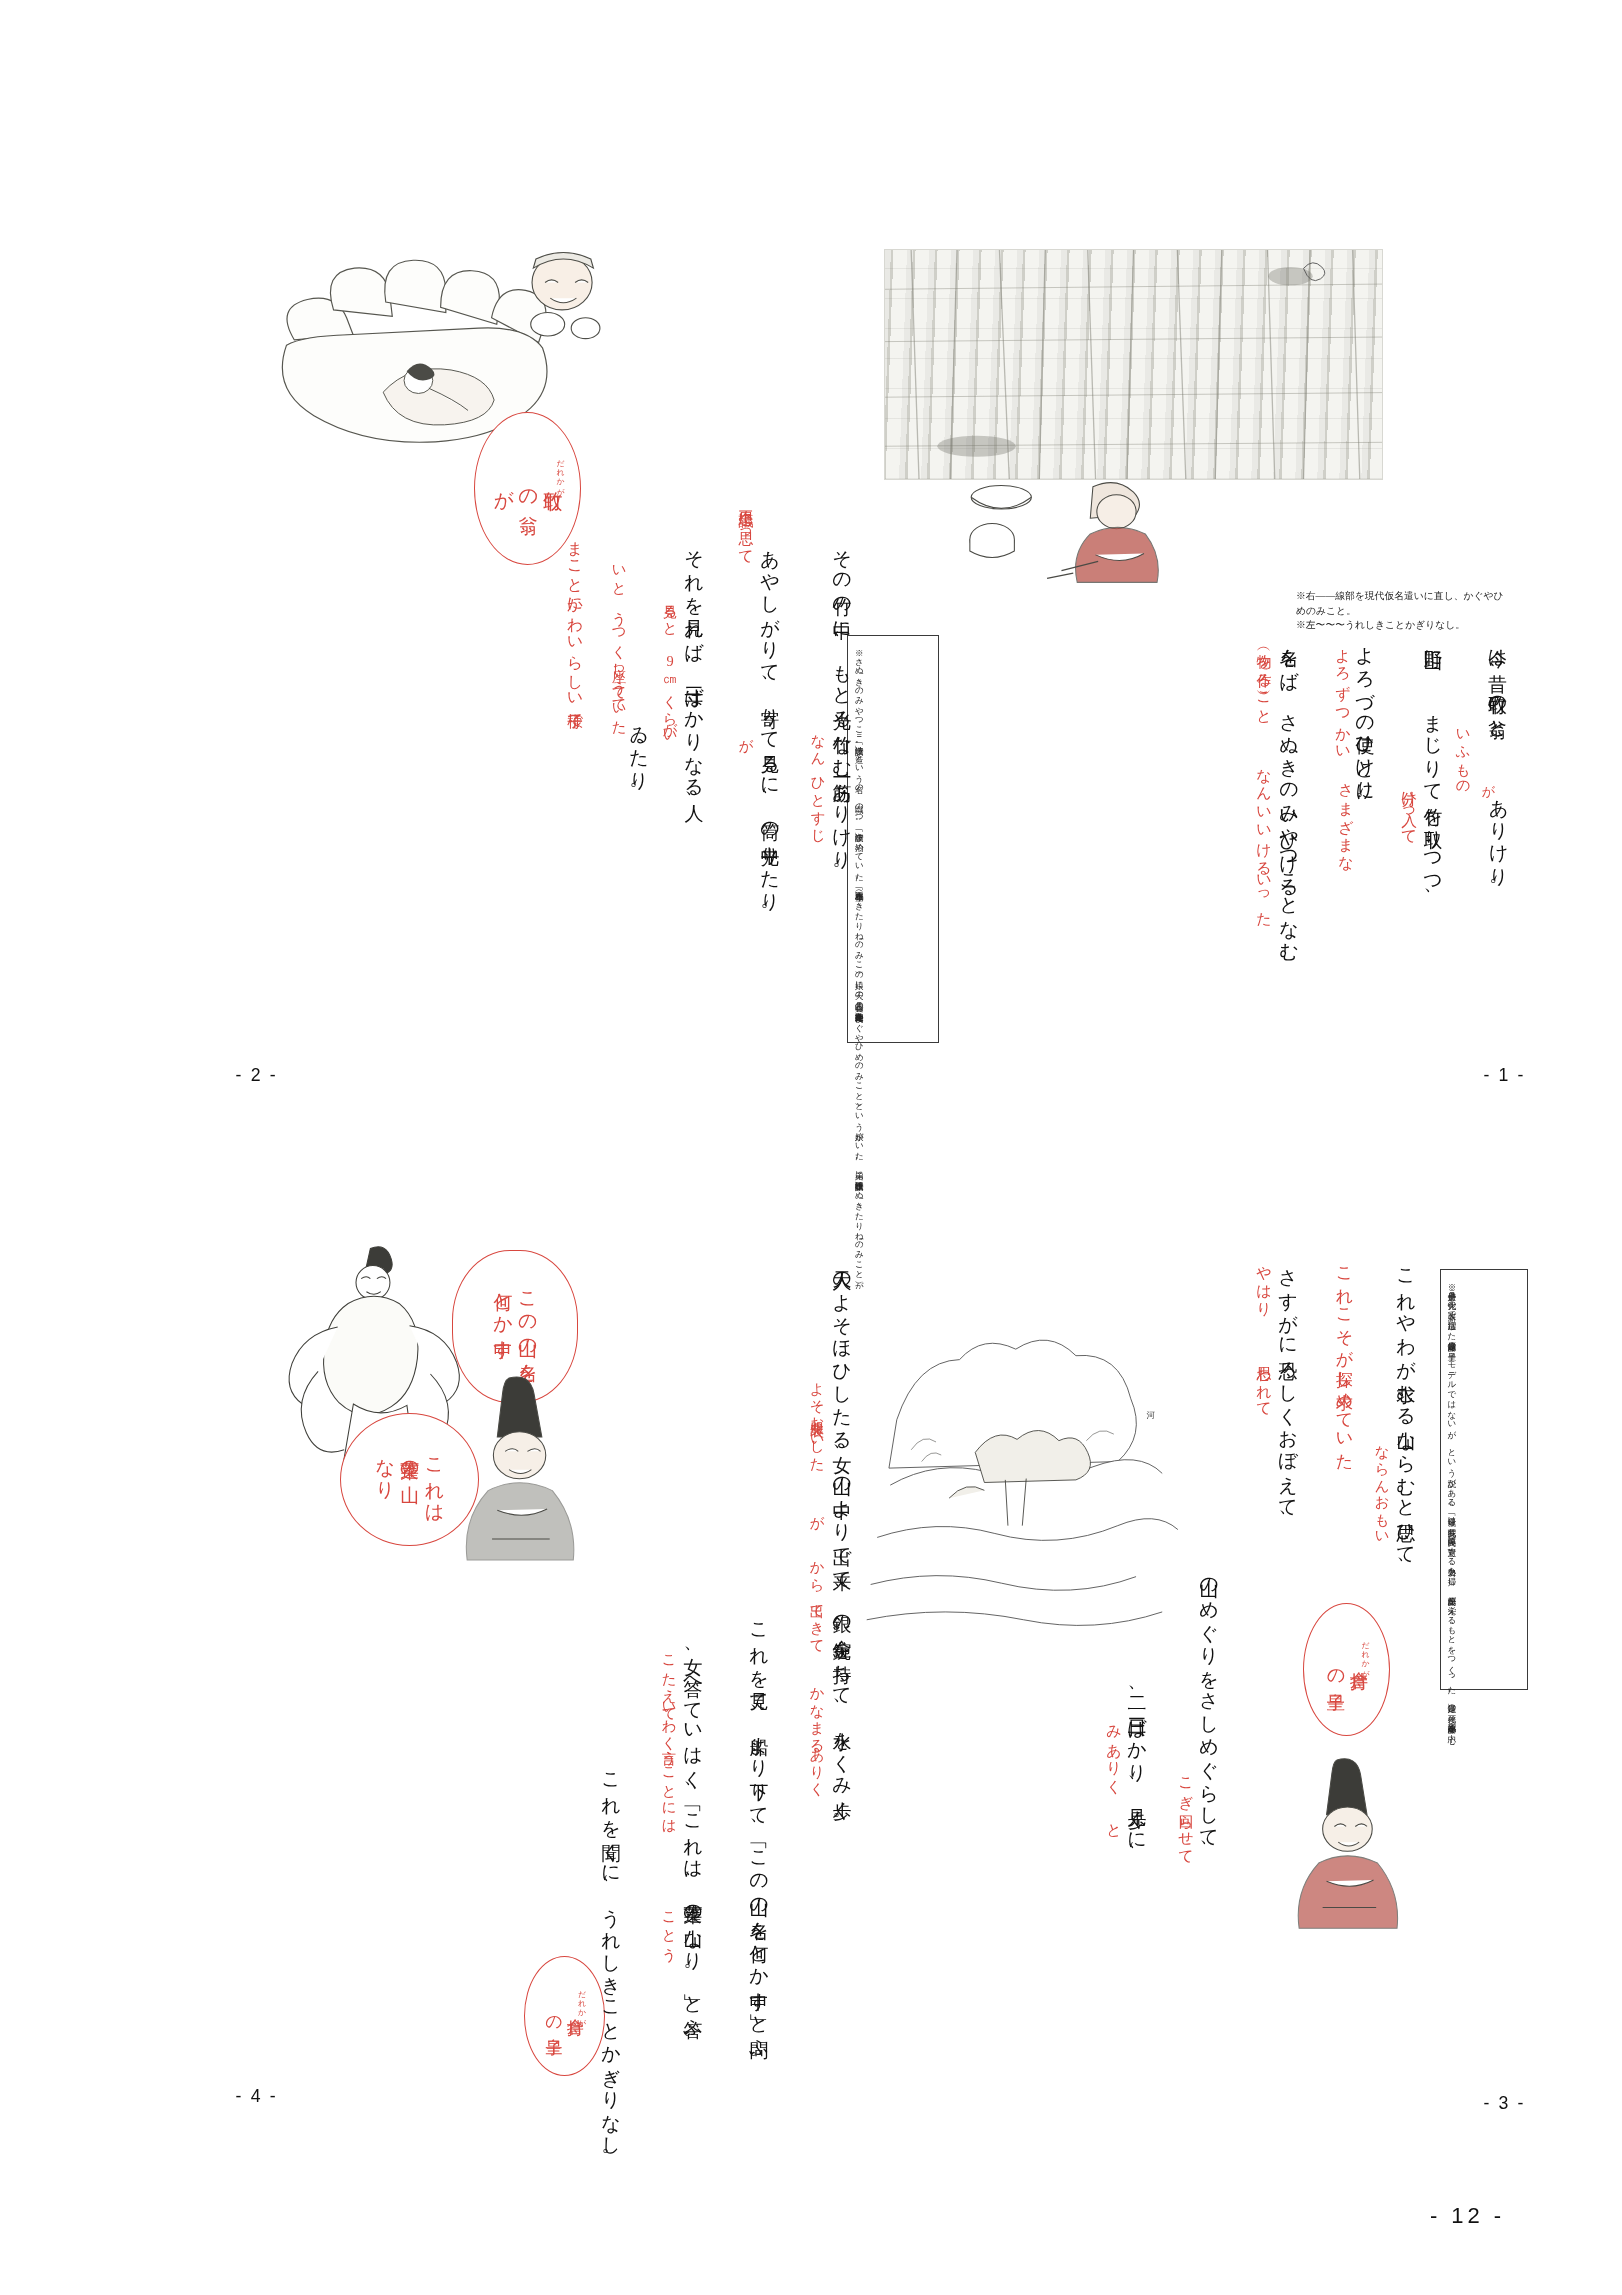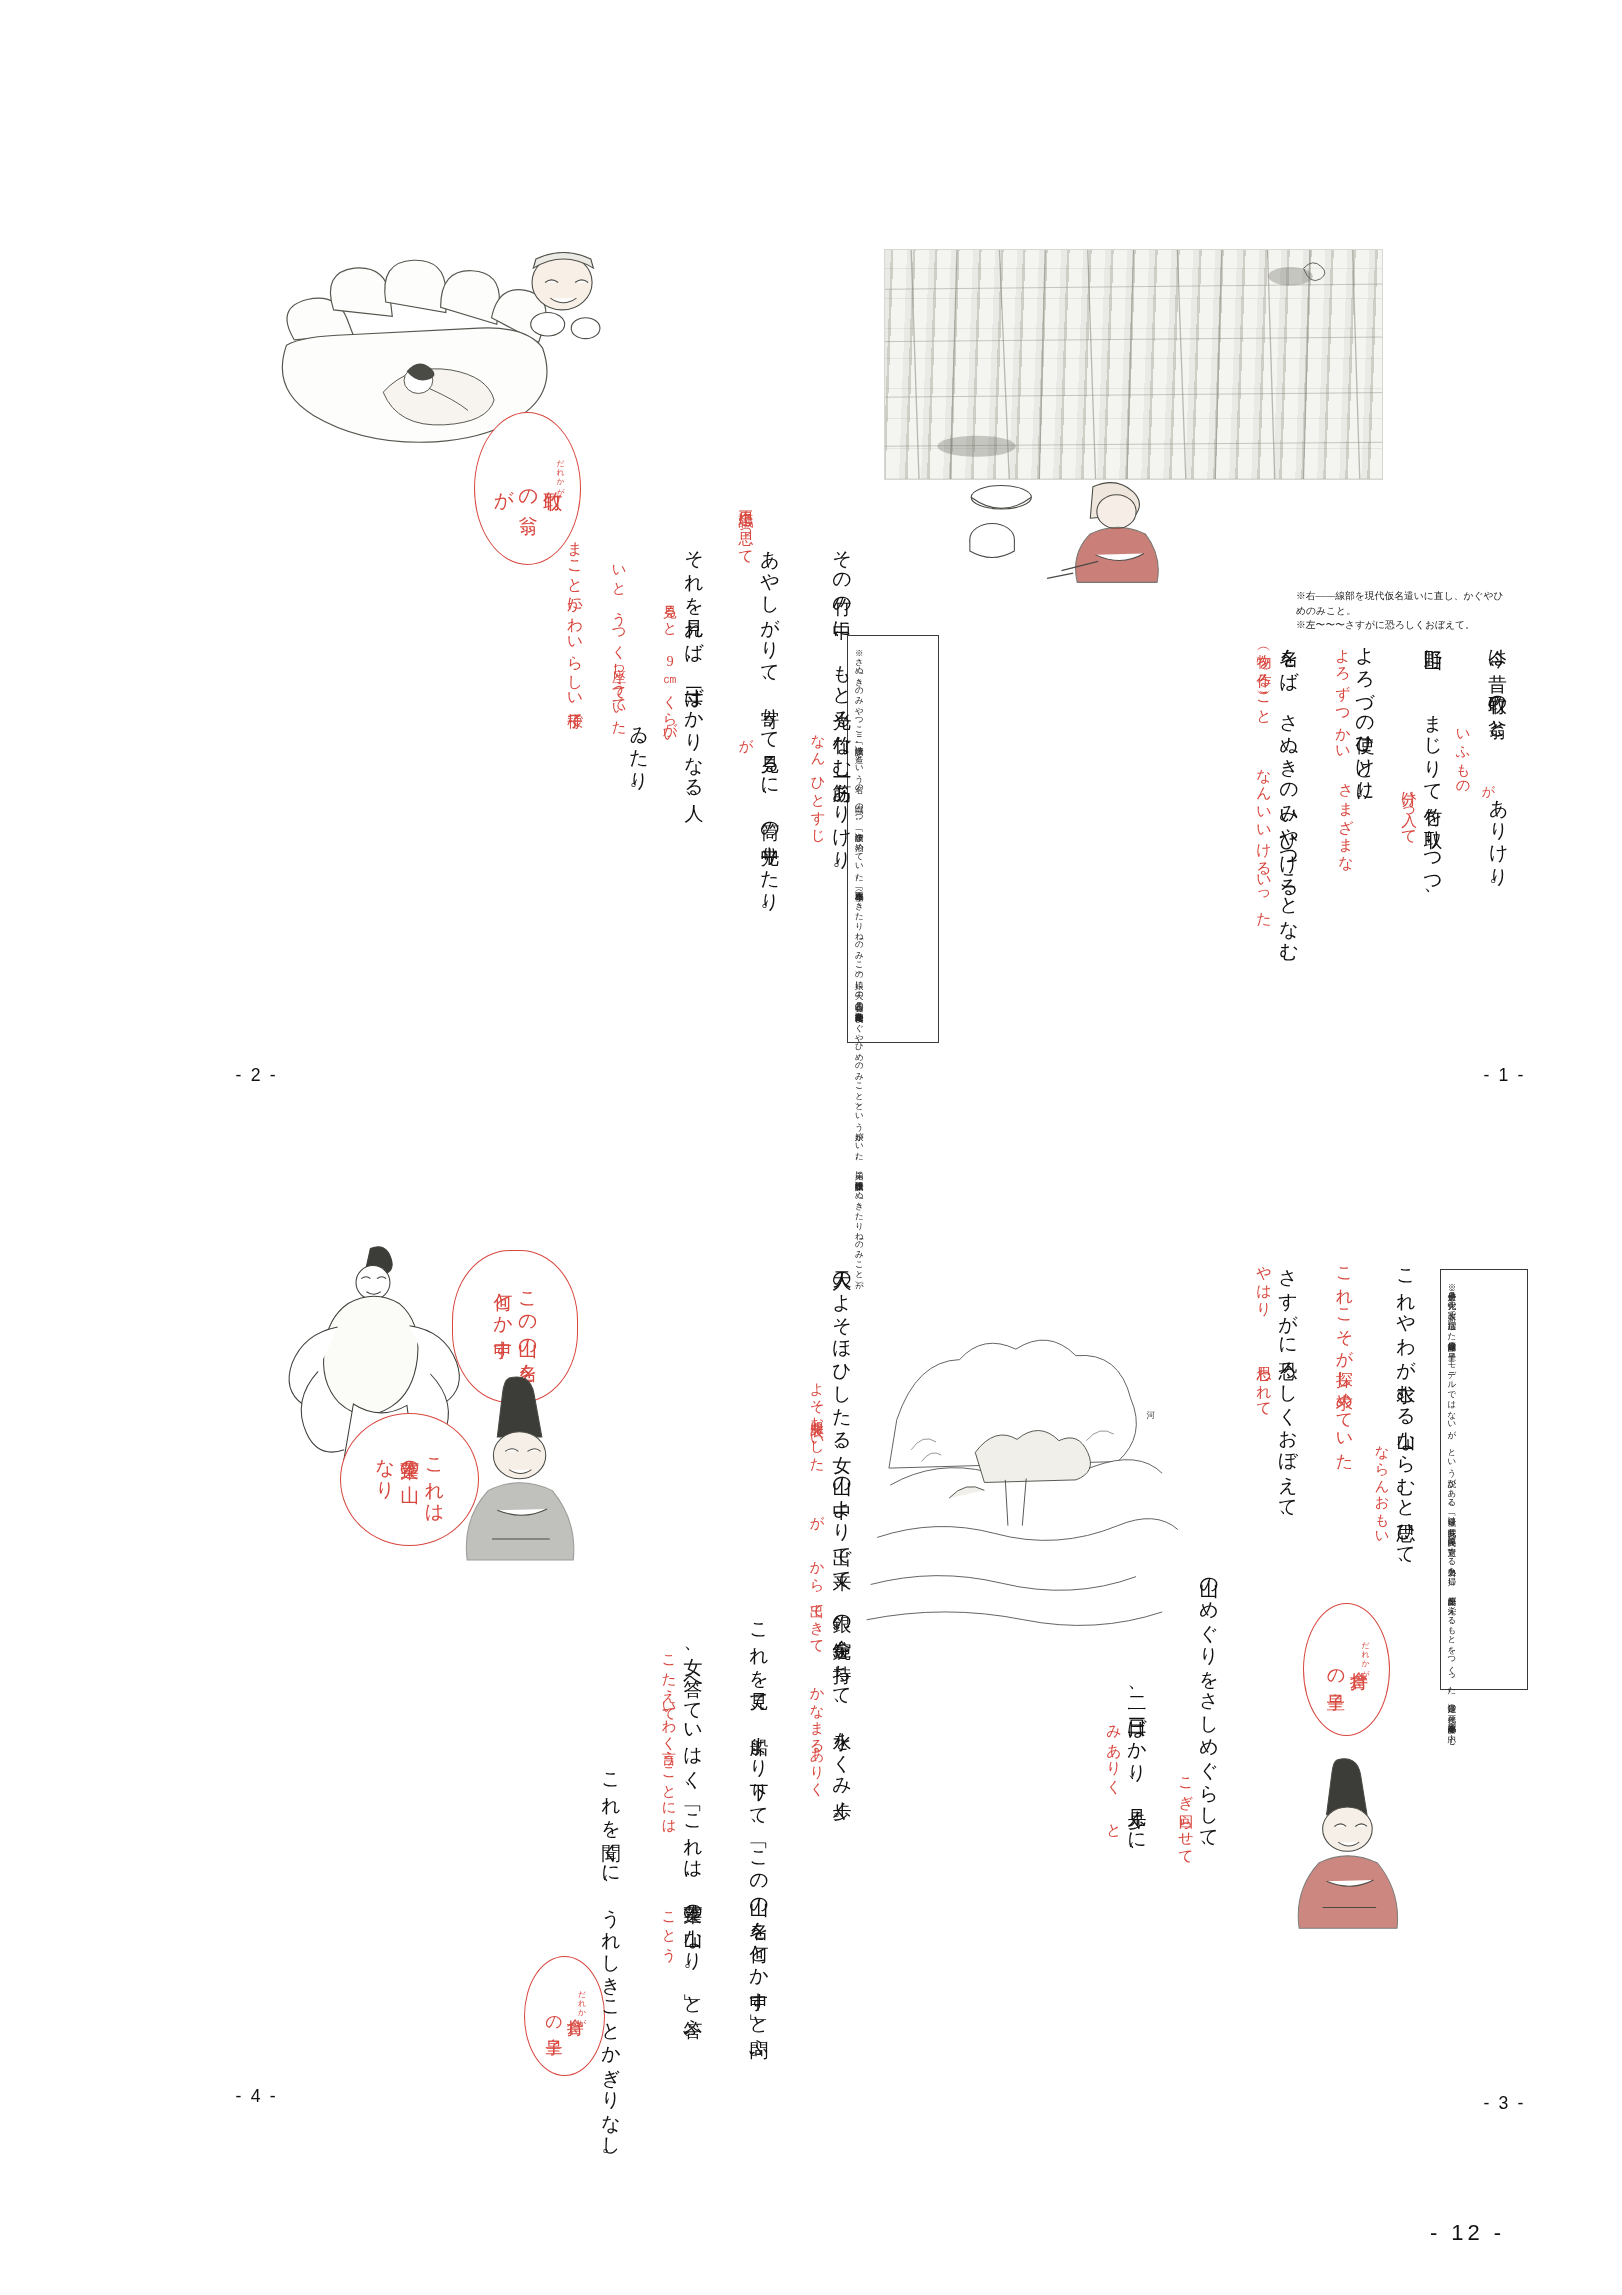--- a/index.html
+++ b/index.html
@@ -23,21 +23,21 @@
 
   
   .quad{position:absolute;}
 
   
   .pgnum{
     position:absolute;font-size:17.7px;letter-spacing:.12em;color:#111;
     font-family:"Liberation Sans",sans-serif;
   }
   .bigpg{
-    position:absolute;left:0;right:0;text-align:center;bottom:49px;
+    position:absolute;left:0;right:0;text-align:center;bottom:66px;
     font-size:22px;letter-spacing:.18em;font-family:"Liberation Sans",sans-serif;
   }
 
   
   .photo{
     position:absolute;overflow:hidden;background:#f3f3f3;
   }
   .bamboo{
     background:
       repeating-linear-gradient(92deg,#e9e9e5 0px,#e9e9e5 5.9px,#cfcfc8 5.9px,#cfcfc8 8.5px,#f4f4f0 8.5px,#f4f4f0 22px),
@@ -123,21 +123,21 @@
           <path d="M196 96 q42 -20 84 0 q26 34 18 74 l-122 0 q-10 -44 20 -74z" fill="#b9554c" opacity=".75"></path>
           <path d="M204 128 q40 18 74 -2"></path>
           <path d="M152 152 l56 -14" stroke-width="2"></path>
           <path d="M130 164 l40 -8" stroke-width="2"></path>
         </g>
       </svg>
     </div>
 
     <div class="instr" style="left:458px;top:373px;width:216px;">
       <div>※右――線部を現代仮名遣いに直し、かぐやひめのみこと。</div>
-      <div>※左〜〜〜さすがに恐ろしくおぼえて。</div>
+      <div>※左〜〜〜うれしきことかぎりなし。</div>
     </div>
 
     <div style="position:absolute;left:0;top:406px;width:694px;height:425px;">
       <div class="v" style="position:absolute;right:19.6px;top:13px;font-size:19px;height:281px;">今は昔、竹取の翁と</div>
 
       <div class="v red" style="position:absolute;right:58px;top:97px;font-size:14.4px;">いふもの</div>
       <div class="v red" style="position:absolute;right:34px;top:154px;font-size:13px;">が</div>
 
       <div class="v" style="position:absolute;right:18.3px;top:164px;font-size:19px;">ありけり。</div>
 

